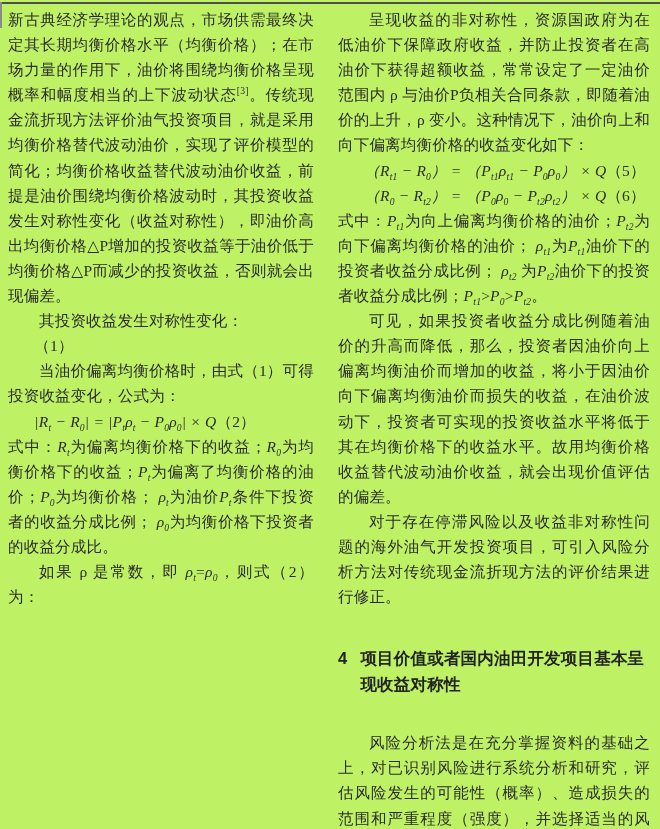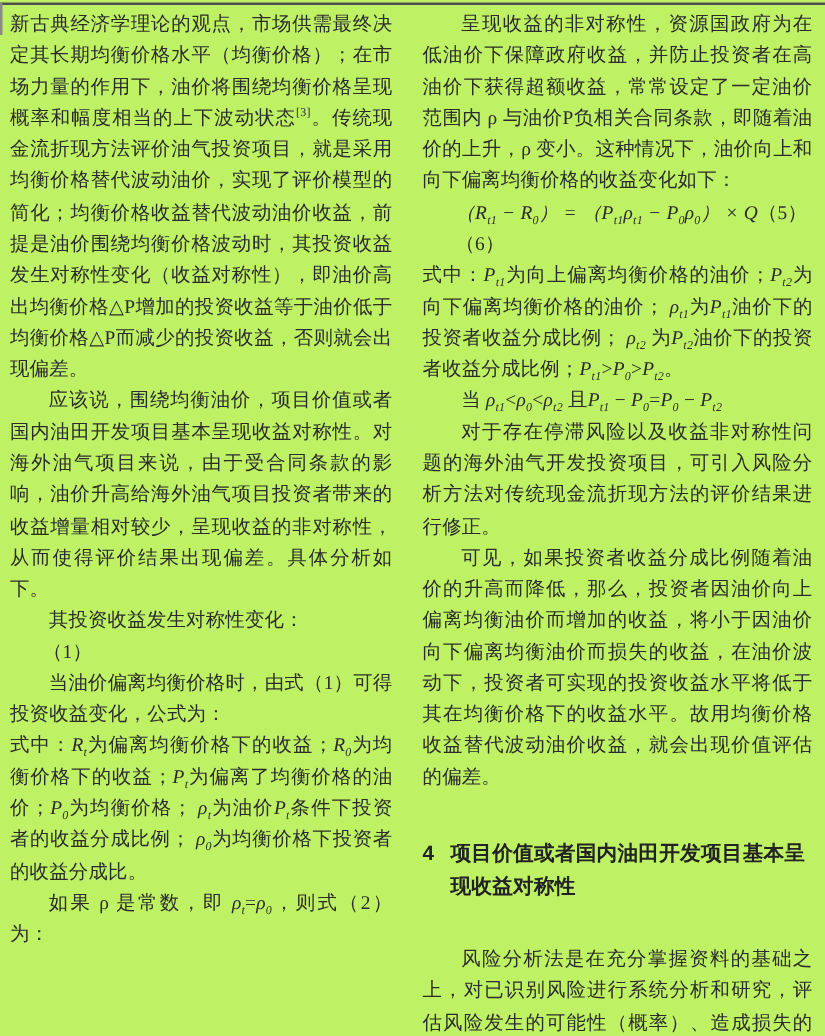--- a/index.html
+++ b/index.html
@@ -71,44 +71,47 @@
 <body>
 
 <div class="page">
   <div class="top-rule"></div>
   <div class="left-tick"></div>
 
   <div class="columns">
 
     <div class="col col-left">
       <p class="flush">新古典经济学理论的观点，市场供需最终决定其长期均衡价格水平（均衡价格）；在市场力量的作用下，油价将围绕均衡价格呈现概率和幅度相当的上下波动状态<sup>[3]</sup>。传统现金流折现方法评价油气投资项目，就是采用均衡价格替代波动油价，实现了评价模型的简化；均衡价格收益替代波动油价收益，前提是油价围绕均衡价格波动时，其投资收益发生对称性变化（收益对称性），即油价高出均衡价格△P增加的投资收益等于油价低于均衡价格△P而减少的投资收益，否则就会出现偏差。</p>
-      <p>应该说，围绕均衡油价，项目价值或者国内油田开发项目基本呈现收益对称性。对海外油气项目来说，由于受合同条款的影响，油价升高给海外油气项目投资者带来的收益增量相对较少，呈现收益的非对称性，从而使得评价结果出现偏差。具体分析如下。</p>
       <p>其投资收益发生对称性变化：</p>
       <div class="formula-row">
         <span class="formula-num">（1）</span>
       </div>
       <p>当油价偏离均衡价格时，由式（1）可得投资收益变化，公式为：</p>
+      <div class="formula-row">
+        <span class="formula-body">|<span class="var">R</span><sub>t</sub> − <span class="var">R</span><sub>0</sub>| = |<span class="var">P</span><sub>t</sub><span class="var">ρ</span><sub>t</sub> − <span class="var">P</span><sub>0</sub><span class="var">ρ</span><sub>0</sub>| × Q</span>
+        <span class="formula-num">（2）</span>
+      </div>
       <p class="flush">式中：<span class="var">R</span><sub>t</sub>为偏离均衡价格下的收益；<span class="var">R</span><sub>0</sub>为均衡价格下的收益；<span class="var">P</span><sub>t</sub>为偏离了均衡价格的油价；<span class="var">P</span><sub>0</sub>为均衡价格； <span class="var">ρ</span><sub>t</sub>为油价<span class="var">P</span><sub>t</sub>条件下投资者的收益分成比例； <span class="var">ρ</span><sub>0</sub>为均衡价格下投资者的收益分成比。</p>
       <p>如果 ρ 是常数，即 <span class="var">ρ</span><sub>t</sub>=<span class="var">ρ</span><sub>0</sub>，则式（2）为：</p>
 
     </div>
 
     <div class="col col-right">
       <p>呈现收益的非对称性，资源国政府为在低油价下保障政府收益，并防止投资者在高油价下获得超额收益，常常设定了一定油价范围内 ρ 与油价P负相关合同条款，即随着油价的上升，ρ 变小。这种情况下，油价向上和向下偏离均衡价格的收益变化如下：</p>
       <div class="formula-row">
         <span class="formula-body">（<span class="var">R</span><sub>t1</sub> − <span class="var">R</span><sub>0</sub>） = （<span class="var">P</span><sub>t1</sub><span class="var">ρ</span><sub>t1</sub> − <span class="var">P</span><sub>0</sub><span class="var">ρ</span><sub>0</sub>） × Q</span>
         <span class="formula-num">（5）</span>
       </div>
       <div class="formula-row">
+        <span class="formula-body">（<span class="var">R</span><sub>0</sub> − <span class="var">R</span><sub>t2</sub>） = （<span class="var">P</span><sub>0</sub><span class="var">ρ</span><sub>0</sub> − <span class="var">P</span><sub>t2</sub><span class="var">ρ</span><sub>t2</sub>） × Q</span>
         <span class="formula-num">（6）</span>
       </div>
       <p class="flush">式中：<span class="var">P</span><sub>t1</sub>为向上偏离均衡价格的油价；<span class="var">P</span><sub>t2</sub>为向下偏离均衡价格的油价； <span class="var">ρ</span><sub>t1</sub>为<span class="var">P</span><sub>t1</sub>油价下的投资者收益分成比例； <span class="var">ρ</span><sub>t2</sub> 为<span class="var">P</span><sub>t2</sub>油价下的投资者收益分成比例；<span class="var">P</span><sub>t1</sub>&gt;<span class="var">P</span><sub>0</sub>&gt;<span class="var">P</span><sub>t2</sub>。</p>
-      <div class="cond-line">当 <span class="var">ρ</span><sub>t1</sub>&lt;<span class="var">ρ</span><sub>0</sub>&lt;<span class="var">ρ</span><sub>t2</sub> 且<span class="var">P</span><sub>t1</sub> − <span class="var">P</span><sub>0</sub>=<span class="var">P</span><sub>0</sub> − <span class="var">P</span><sub>t2</sub></div>
+      <p>可见，如果投资者收益分成比例随着油价的升高而降低，那么，投资者因油价向上偏离均衡油价而增加的收益，将小于因油价向下偏离均衡油价而损失的收益，在油价波动下，投资者可实现的投资收益水平将低于其在均衡价格下的收益水平。故用均衡价格收益替代波动油价收益，就会出现价值评估的偏差。</p>
       <p>对于存在停滞风险以及收益非对称性问题的海外油气开发投资项目，可引入风险分析方法对传统现金流折现方法的评价结果进行修正。</p>
-      <p>可见，如果投资者收益分成比例随着油价的升高而降低，那么，投资者因油价向上偏离均衡油价而增加的收益，将小于因油价向下偏离均衡油价而损失的收益，在油价波动下，投资者可实现的投资收益水平将低于其在均衡价格下的收益水平。故用均衡价格收益替代波动油价收益，就会出现价值评估的偏差。</p>
       <div class="section-heading">
         <span class="num">4</span>
         <span class="title">项目价值或者国内油田开发项目基本呈现收益对称性</span>
       </div>
       <p>风险分析法是在充分掌握资料的基础之上，对已识别风险进行系统分析和研究，评估风险发生的可能性（概率）、造成损失的范围和严重程度（强度），并选择适当的风险处理方法综合评估风险对目标变量的影响。常用的风险分析法有专家调查法、蒙特卡洛模拟法、计划评审技术（PERT）、敏</p>
     </div>
 
   </div>
 </div>
 

